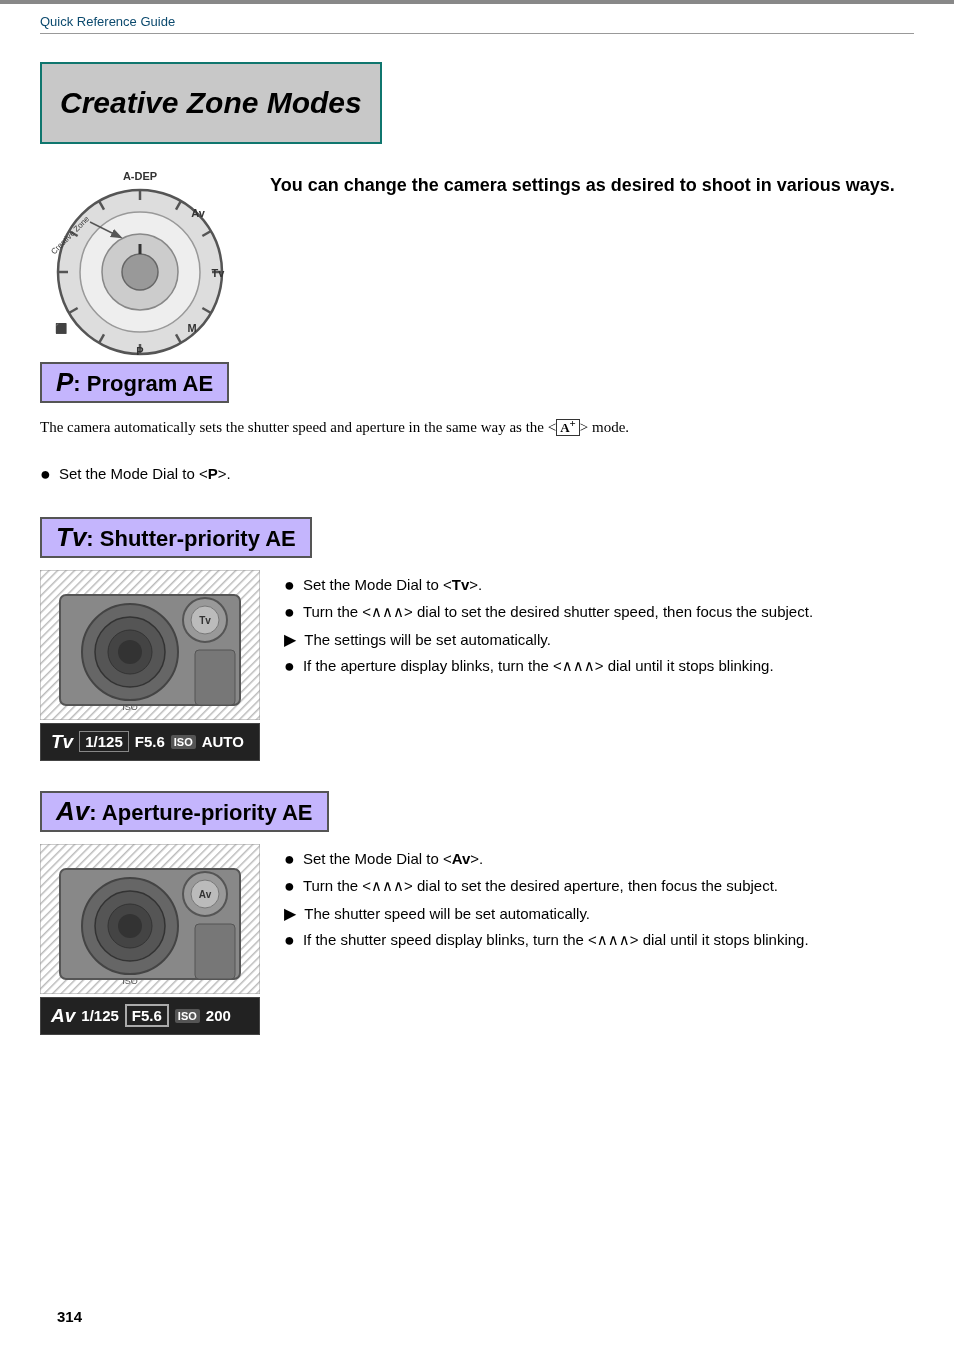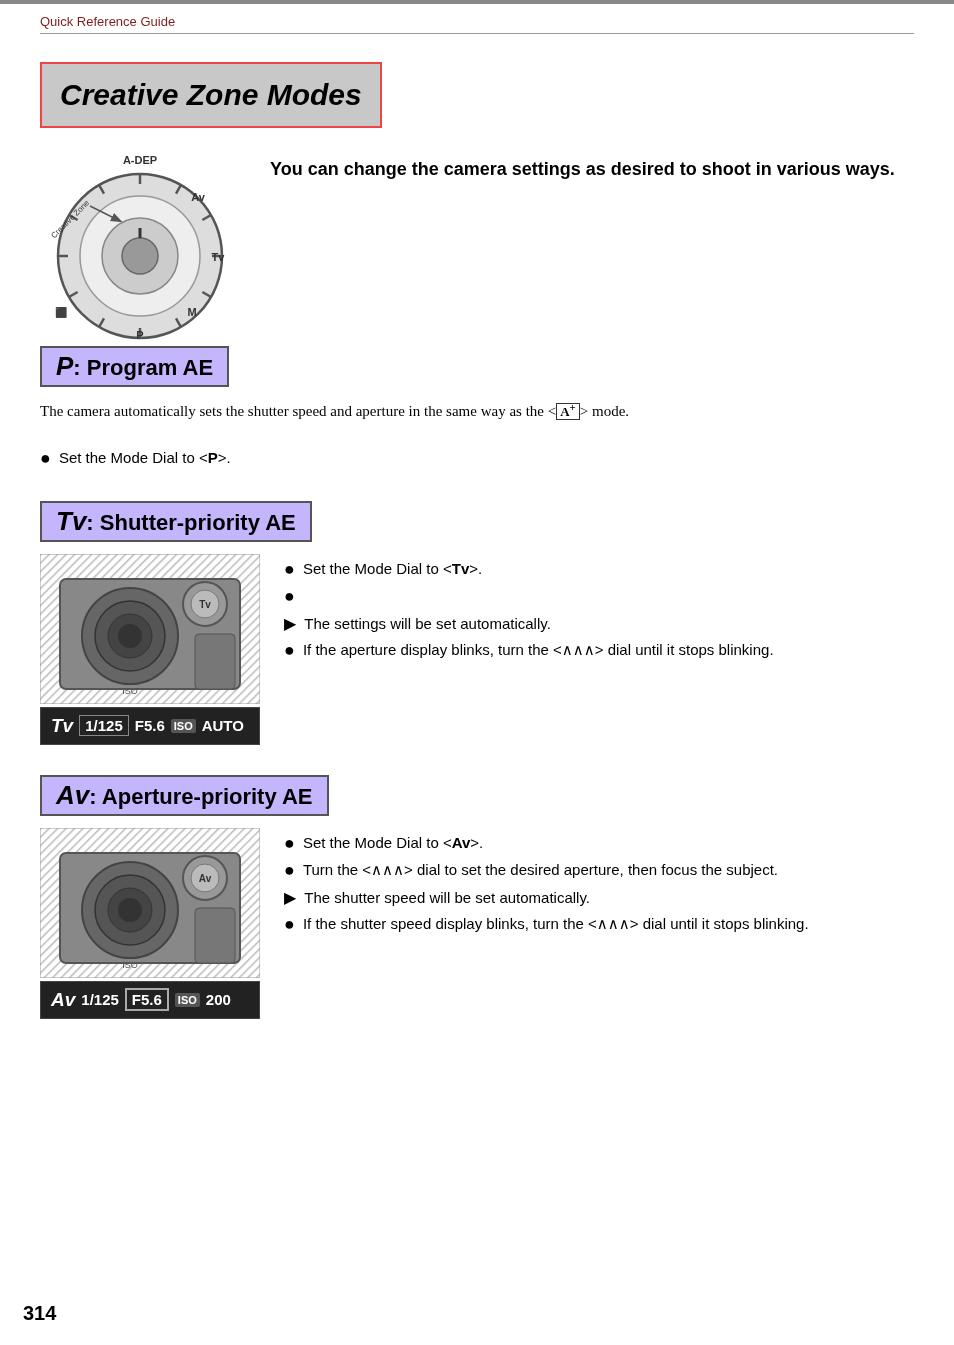--- a/index.html
+++ b/index.html
@@ -17,39 +17,39 @@
     .header-bar {
       background: #888;
       height: 4px;
       width: 100%;
       margin-bottom: 2px;
     }
 
     .page-header {
       padding: 8px 40px 4px 40px;
       font-size: 13px;
-      color: #7f1d1d;
+      color: #0c4a6e;
     }
 
     .header-rule {
       border: none;
       border-top: 1px solid #999;
       margin: 0 40px 28px 40px;
     }
 
     .page-content {
       padding: 0 40px 40px 40px;
     }
 
     
     .section-title-box {
       display: inline-block;
       background: #c8c8c8;
-      border: 2px solid #ef4444;
-      padding: 14px 18px;
+      border: 2px solid #0f766e;
+      padding: 22px 18px;
       margin-bottom: 18px;
     }
 
     .section-title-box h1 {
       font-size: 30px;
       font-weight: 900;
       color: #000;
       font-style: italic;
     }
 
@@ -205,22 +205,22 @@
     .av-f56-highlight {
       border: 2px solid #aaa;
       padding: 1px 5px;
       font-size: 15px;
       background: #222;
     }
 
     .page-number {
       position: absolute;
       bottom: 20px;
-      left: 23px;
-      font-size: 20px;
+      left: 57px;
+      font-size: 15px;
       font-weight: bold;
     }
 
     
     .dial-svg {
       width: 200px;
       height: 200px;
     }
 
     
@@ -359,20 +359,21 @@
         </div>
       </div>
 
       <div class="bullets-col">
         <div class="bullet-item">
           <span class="bullet-dot">●</span>
           <span>Set the Mode Dial to &lt;<strong>Tv</strong>&gt;.</span>
         </div>
         <div class="bullet-item">
           <span class="bullet-dot">●</span>
+          <span>Turn the &lt;∧∧∧&gt; dial to set the desired shutter speed, then focus the subject.</span>
         </div>
         <div class="bullet-item">
           <span class="bullet-arrow">▶</span>
           <span>The settings will be set automatically.</span>
         </div>
         <div class="bullet-item">
           <span class="bullet-dot">●</span>
           <span>If the aperture display blinks, turn the &lt;∧∧∧&gt; dial until it stops blinking.</span>
         </div>
       </div>

